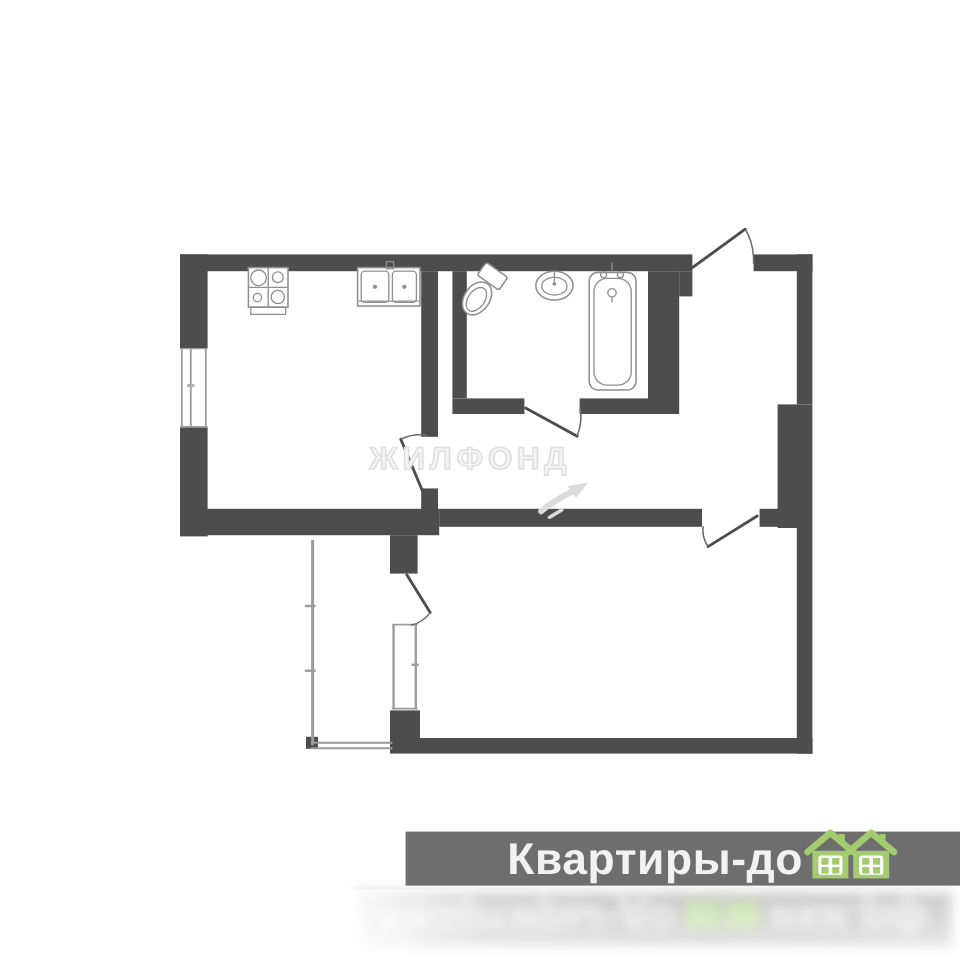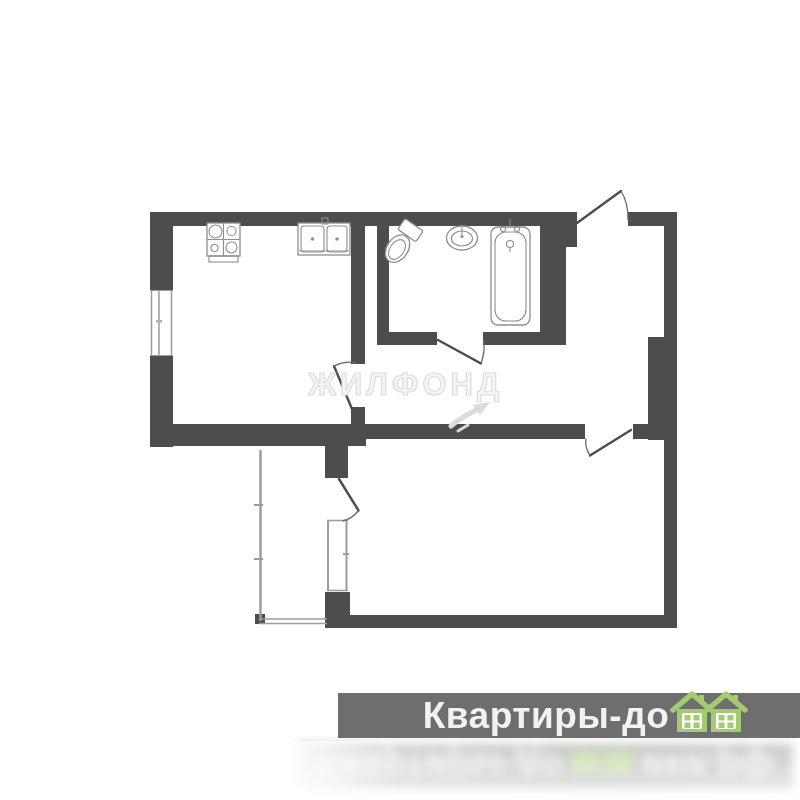--- a/index.html
+++ b/index.html
@@ -9,21 +9,21 @@
   }
   .plan-svg { position:absolute; left:0; top:0; }
   .walls rect { fill:var(--wall,#4d4d4d); }
   .fixture { stroke:var(--fixture-line,#8f8f8f); fill:#ffffff; stroke-width:1.3; }
   .fixture-thin { stroke:var(--fixture-line,#8f8f8f); fill:none; stroke-width:1.1; }
   .thinline { stroke:var(--thin-line,#9c9c9c); fill:none; }
   .doorleaf { stroke:var(--door-line,#4d4d4d); stroke-width:2.4; fill:none; stroke-linecap:round; }
   .doorarc  { stroke:#6a6a6a; stroke-width:1.3; fill:none; }
   .watermark {
     position:absolute; left:308px; top:367px; white-space:nowrap;
-    font-size:31px; font-weight:bold; letter-spacing:4px;
+    font-size:26px; font-weight:bold; letter-spacing:4px;
     color:var(--watermark-fill,#f4f4f4);
     -webkit-text-stroke:1.2px var(--watermark-stroke,#dedede);
     text-shadow:0 0 1px #e3e3e3;
   }
   .logo-banner {
     position:absolute; left:297px; top:693px; width:496px; height:45px;
     background:var(--banner-bg,#6e6e6e);
     display:flex; align-items:center; justify-content:center;
     color:var(--banner-text,#f2f2f2); font-weight:bold; font-size:37px;
     letter-spacing:0.5px; line-height:45px;margin-left:41px;

